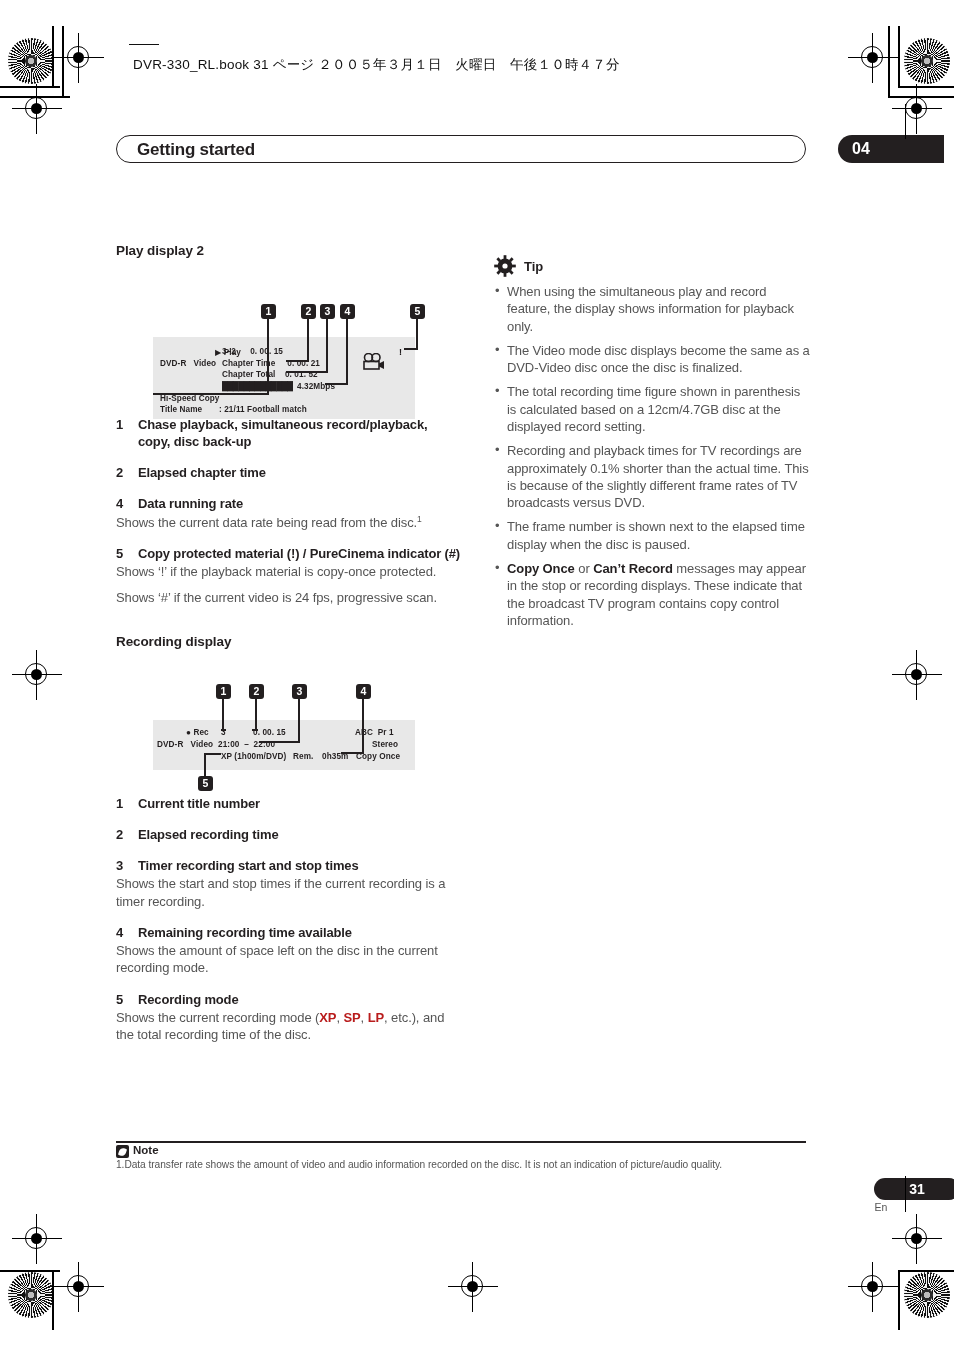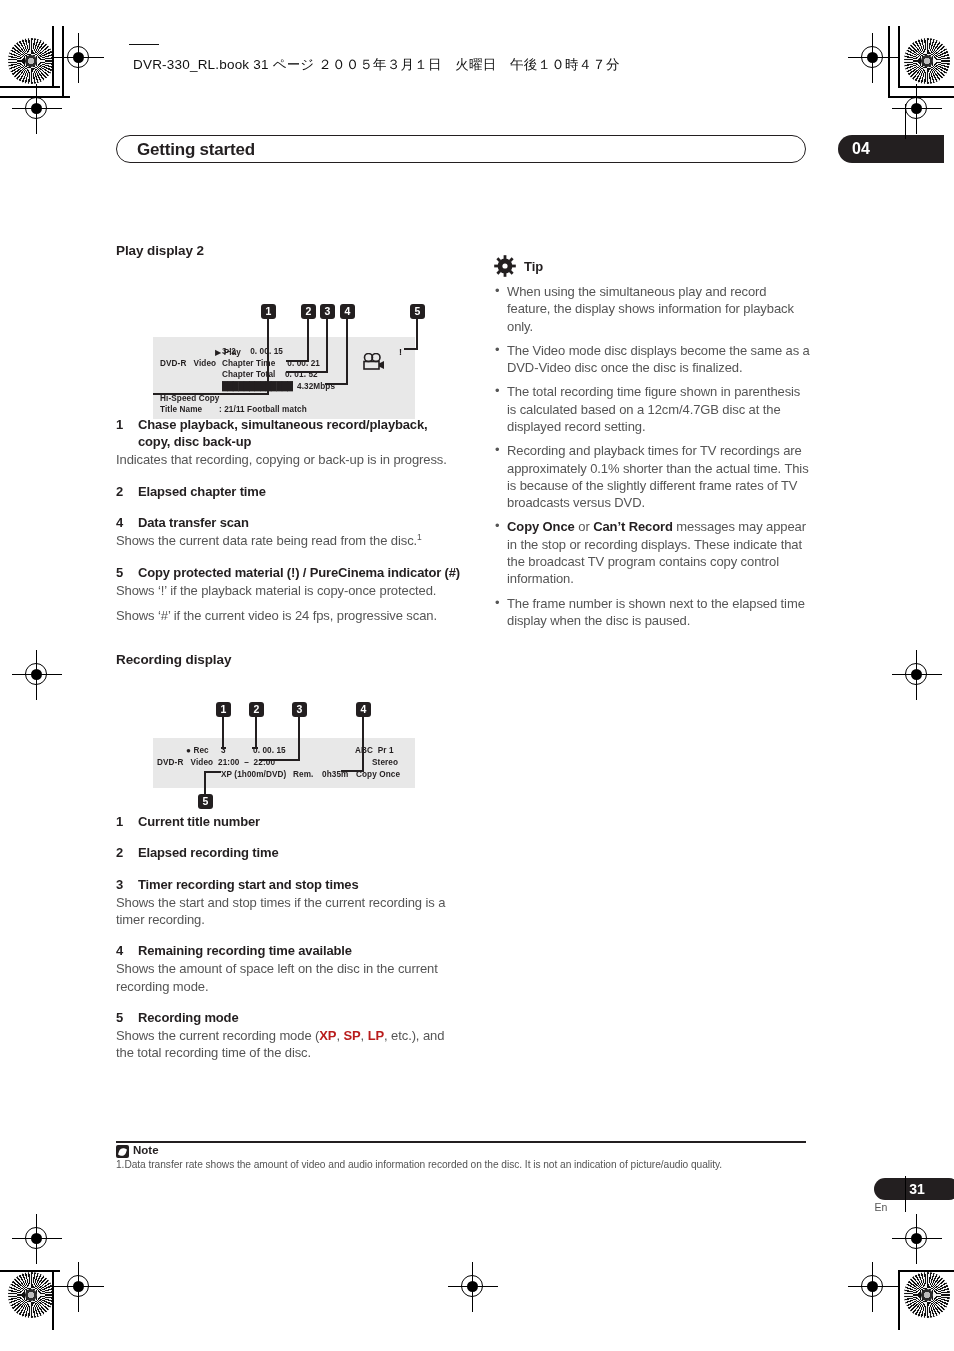--- a/index.html
+++ b/index.html
@@ -228,26 +228,25 @@
     <div class="lead" style="left:230px;top:23px;width:1.6px;height:65px;"></div>
     <div class="lead" style="left:209px;top:87px;width:23px;height:1.6px;"></div>
 
     <div class="badge" style="left:294px;top:8px;">5</div>
     <div class="lead" style="left:300px;top:23px;width:1.6px;height:30px;"></div>
     <div class="lead" style="left:288px;top:52px;width:14px;height:1.6px;"></div>
   </div>
 
   <div style="margin-top:14px;">
     <div class="num-head"><span class="n">1</span><span>Chase playback, simultaneous record/playback, copy, disc back-up</span></div>
-    <p class="body">Indicates that recording, copying or back-up is in progress.</p>
 
     <div class="num-head"><span class="n">2</span><span>Elapsed chapter time</span></div>
 
 
-    <div class="num-head"><span class="n">4</span><span>Data transfer scan</span></div>
+    <div class="num-head"><span class="n">4</span><span>Data running rate</span></div>
     <p class="body"><span>Shows the current data rate being read from the disc.</span><sup>1</sup></p>
 
     <div class="num-head"><span class="n">5</span><span>Copy protected material (!) / PureCinema indicator (#)</span></div>
     <p class="body" style="margin-bottom:8px;">Shows ‘!’ if the playback material is copy-once protected.</p>
     <p class="body">Shows ‘#’ if the current video is 24 fps, progressive scan.</p>
   </div>
 
   <h2 class="sub" style="margin-top:28px;margin-bottom:6px;">Recording display</h2>
 
   <div id="recmock" style="position:relative;height:126px;">
@@ -323,22 +322,22 @@
       </svg>
     </span>
     <span class="label">Tip</span>
   </div>
 
   <ul class="tips">
     <li>When using the simultaneous play and record feature, the display shows information for playback only.</li>
     <li>The Video mode disc displays become the same as a DVD-Video disc once the disc is finalized.</li>
     <li>The total recording time figure shown in parenthesis is calculated based on a 12cm/4.7GB disc at the displayed record setting.</li>
     <li>Recording and playback times for TV recordings are approximately 0.1% shorter than the actual time. This is because of the slightly different frame rates of TV broadcasts versus DVD.</li>
+    <li>The frame number is shown next to the elapsed time display when the disc is paused.</li>
     <li><b>Copy Once</b><span> or </span><b>Can’t Record</b><span> messages may appear in the stop or recording displays. These indicate that the broadcast TV program contains copy control information.</span></li>
-    <li>The frame number is shown next to the elapsed time display when the disc is paused.</li>
   </ul>
 </div>
 
 <div class="noterule"></div>
 <div class="noteicon"></div>
 <div class="notelabel">Note</div>
 <div class="notetext">1.Data transfer rate shows the amount of video and audio information recorded on the disc. It is not an indication of picture/audio quality.</div>
 
 <div class="pagepill">
   <span>31</span>

